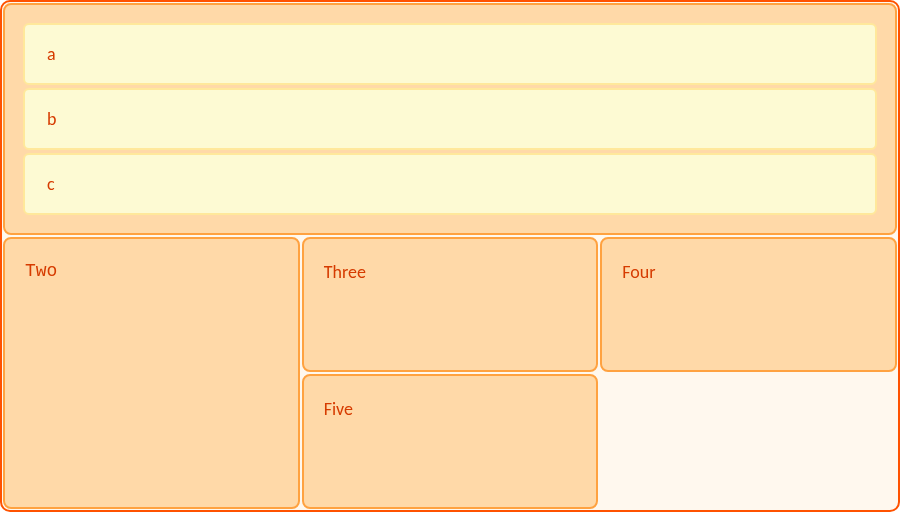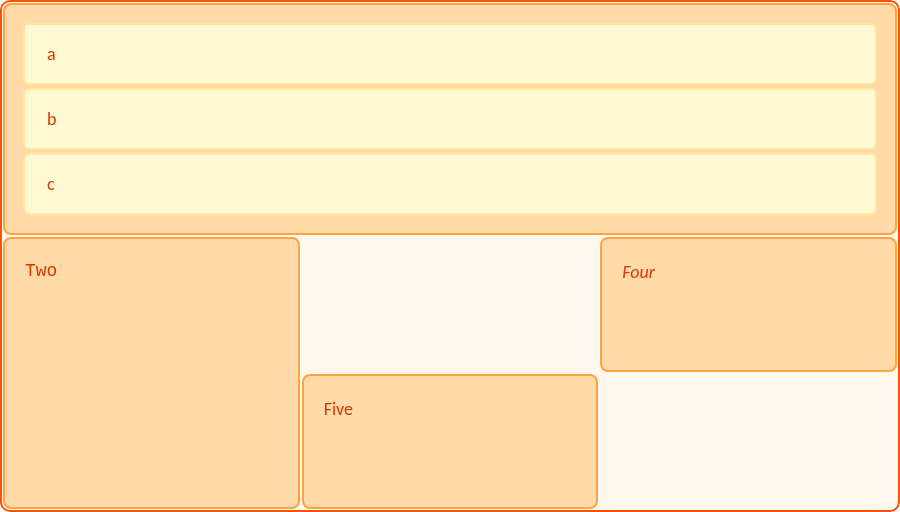--- a/index.html
+++ b/index.html
@@ -33,21 +33,21 @@
   .cell.one {
     grid-column: 1 / span 3;
     padding: 18px;
   }
   .cell.two {
     grid-column: 1;
     grid-row: 2 / span 2;
     font-family: Liberation Mono, monospace;
   }
   .cell.three { grid-column: 2; grid-row: 2; }
-  .cell.four  { grid-column: 3; grid-row: 2; font-style: italic; }
+  .cell.four  { grid-column: 3; grid-row: 2; }
   .cell.five  { grid-column: 2; grid-row: 3; }
 
   .inner-list {
     display: flex;
     flex-direction: column;
     gap: 3px;
   }
   .inner-item {
     background: #fdfad3;
     border: 2px solid #ffe89b;
@@ -71,20 +71,23 @@
       <div class="inner-item">
         <span>c</span>
       </div>
     </div>
   </div>
 
   <div class="cell two">
     <span>Two</span>
   </div>
 
+  <div class="cell three">
+    <span>Three</span>
+  </div>
 
   <div class="cell four">
     <span>Four</span>
   </div>
 
   <div class="cell five">
     <span>Five</span>
   </div>
 
 </div>

